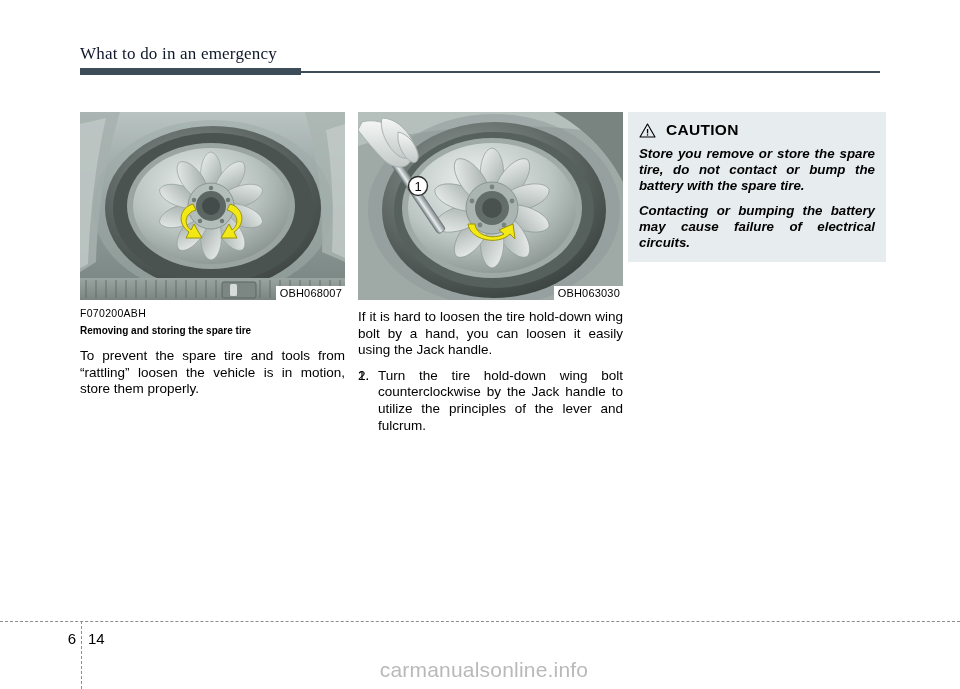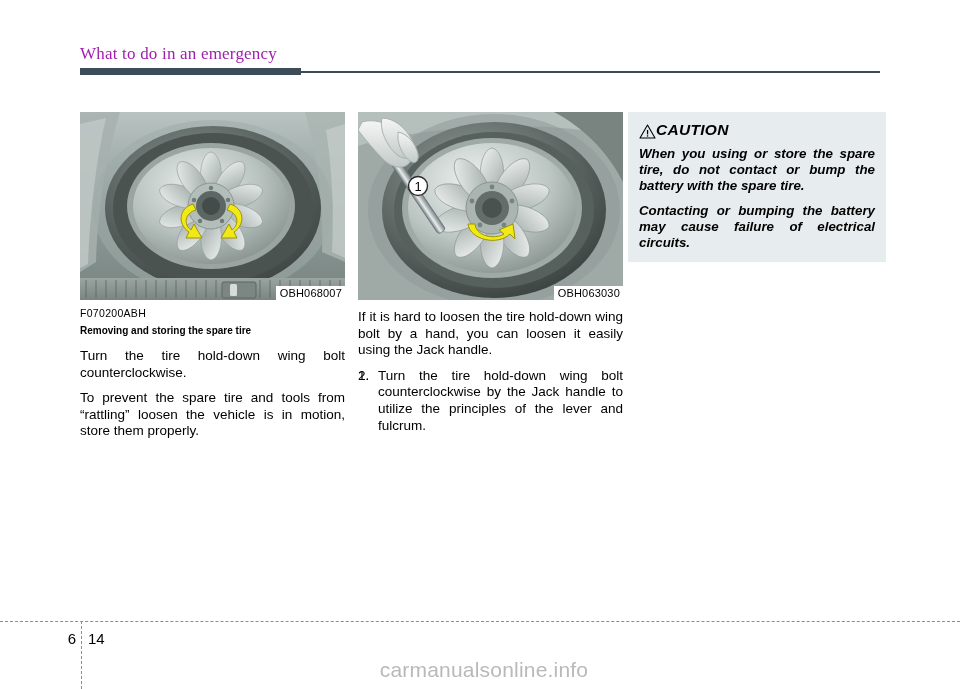--- a/index.html
+++ b/index.html
@@ -19,21 +19,21 @@
   
   #page-header {
     position: absolute;
     left: 80px;
     top: 44px;
     width: 800px;
   }
   #page-header .chapter-title {
     font-family: "Liberation Serif", serif;
     font-size: 17px;
-    color: #a21caf;
+    color: #0f172a;
     letter-spacing: 0.2px;
     white-space: nowrap;
   }
   .header-rule {
     position: absolute;
     left: 80px;
   }
   .header-rule-thick {
     top: 68px;
     width: 221px;
@@ -119,24 +119,23 @@
 
   
   #caution-box {
     background: #e7edee;
     width: 258px;
     padding: 9px 11px 11px 11px;
     box-sizing: border-box;
   }
   .caution-head {
     display: flex;
-    align-items: flex-end;
-    gap: 0;
+    align-items: center;
+    gap: 10px;
     margin-bottom: 7px;
-    font-style: italic;
   }
   .caution-head .label {
     font-size: 15.5px;
     font-weight: bold;
     letter-spacing: 0.3px;
   }
   .warn-tri { display:block; }
   .caution-text {
     font-size: 13.3px;
     font-weight: bold;
@@ -321,21 +320,20 @@
         <line x1="260" y1="168" x2="260" y2="186"></line>
       </g>
       <rect x="142" y="170" width="34" height="16" rx="2" fill="#7c8784" stroke="#5c6764"></rect>
       <rect x="150" y="172" width="7" height="12" rx="1.5" fill="#d5dcda"></rect>
     </svg>
     <div class="figure-caption">OBH068007</div>
   </div>
 
   <div class="fig-ref">F070200ABH</div>
   <div class="subhead">Removing and storing the spare tire</div>
-  <p class="body">Turn the tire hold-down wing bolt counterclockwise.</p>
   <p class="body last">To prevent the spare tire and tools from “rattling” loosen the vehicle is in motion, store them properly.</p>
 </div>
 
 <div class="column" id="column-mid">
 
   <div class="figure">
     <svg width="265" height="188" viewBox="0 0 265 188">
       <defs>
         <radialGradient id="rimG2" cx="40%" cy="30%" r="72%">
           <stop offset="0%" stop-color="#eef2f0"></stop>
@@ -451,21 +449,21 @@
 <div class="column" id="column-right">
   <div id="caution-box">
     <div class="caution-head">
       <svg class="warn-tri" width="17" height="15" viewBox="0 0 17 15">
         <path d="M8.5 1 L16 14 L1 14 Z" fill="none" stroke="#000000" stroke-width="1.1" stroke-linejoin="round"></path>
         <rect x="7.9" y="6" width="1.3" height="4.4" fill="#000000"></rect>
         <rect x="7.9" y="11.3" width="1.3" height="1.3" fill="#000000"></rect>
       </svg>
       <span class="label">CAUTION</span>
     </div>
-    <p class="caution-text">When you using or store the spare tire, do not contact or bump the battery with the spare tire.</p>
+    <p class="caution-text">Store you remove or store the spare tire, do not contact or bump the battery with the spare tire.</p>
     <p class="caution-text last">Contacting or bumping the battery may cause failure of electrical circuits.</p>
   </div>
 </div>
 
 <div id="footer-hrule"></div>
 <div id="footer-vrule"></div>
 <div id="footer-chapter">6</div>
 <div id="footer-pagenum">14</div>
 <div id="watermark">carmanualsonline.info</div>
 

